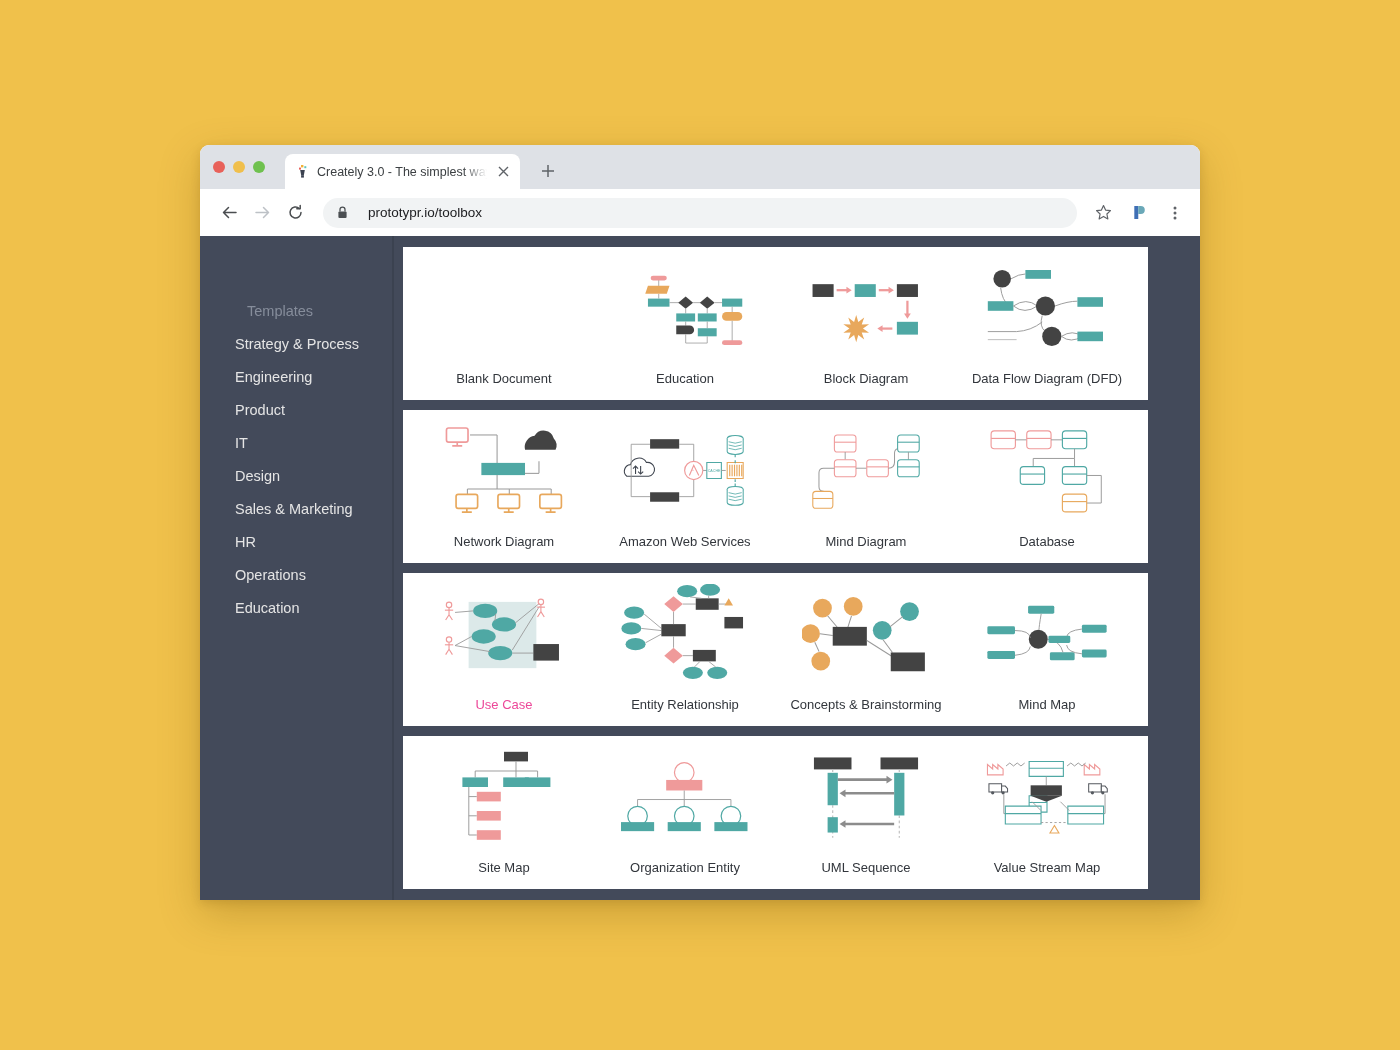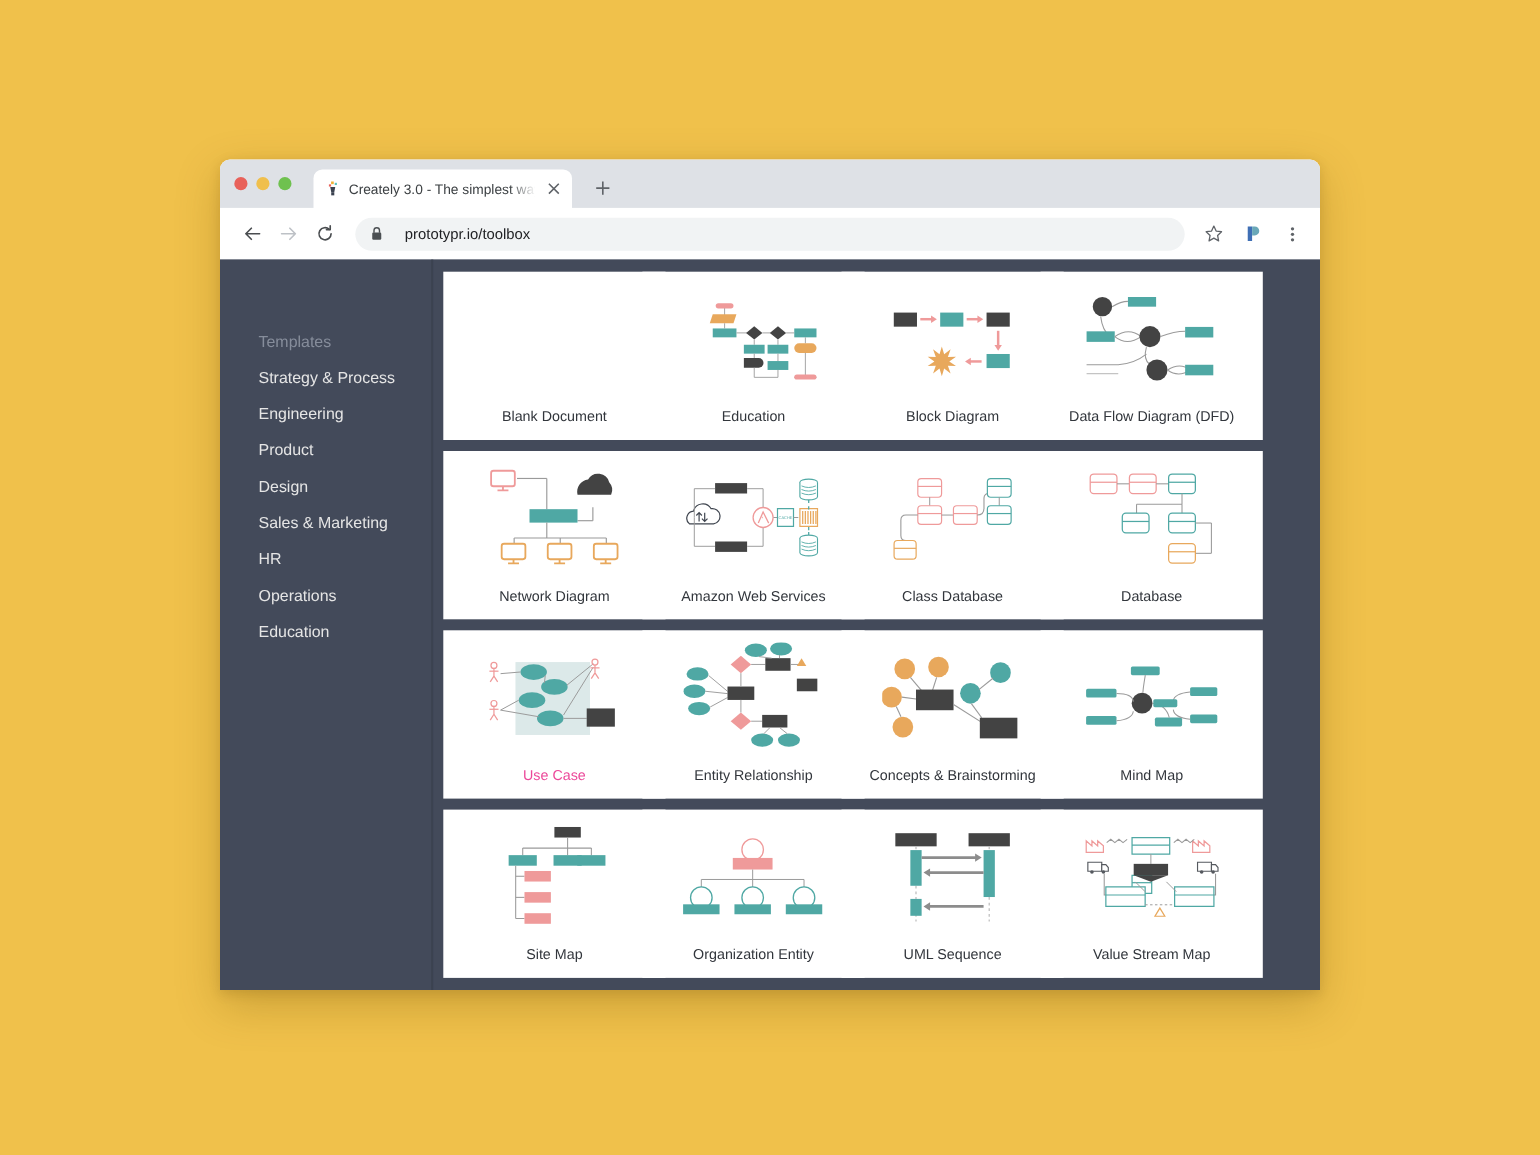--- a/index.html
+++ b/index.html
@@ -123,21 +123,21 @@
     border-right: 2px solid #3b4250;
   }
   .side-item {
     font-size: 14.5px;
     color: #e5e5e5;
     padding: 0 0 0 35px;
     height: 33px;
     line-height: 33px;
     white-space: nowrap;
   }
-  .side-item.heading { color: #868d9b; }
+  .side-item.heading { color: #868d9b; margin-left: 12px; }
 
   .content {
     flex: 1;
     background: #434a5a;
     padding: 11px 0 0 9px;
     overflow: hidden;
   }
   .grid {
     display: grid;
     grid-template-columns: repeat(4, 171px);
@@ -258,20 +258,21 @@
     </div>
   </div>
 
   <div class="app">
 
     <nav class="sidebar">
       <div class="side-item heading">Templates</div>
       <div class="side-item">Strategy &amp; Process</div>
       <div class="side-item">Engineering</div>
       <div class="side-item">Product</div>
+      <div class="side-item">IT</div>
       <div class="side-item">Design</div>
       <div class="side-item">Sales &amp; Marketing</div>
       <div class="side-item">HR</div>
       <div class="side-item">Operations</div>
       <div class="side-item">Education</div>
     </nav>
 
     <main class="content">
       <div class="grid" id="template-grid">
           <div class="card">
@@ -452,21 +453,21 @@
                   <path d="M124 21.240000000000002 h28" stroke="#4fa8a4" stroke-width="1.4"></path>
                   <path d="M138 34 L138 44" stroke="#9a9a9a" stroke-width="1.2" fill="none"></path>
                   <rect x="124" y="44" width="28" height="22" rx="4" fill="#fff" stroke="#4fa8a4" stroke-width="1.4"></rect>
                   <path d="M124 53.24 h28" stroke="#4fa8a4" stroke-width="1.4"></path>
                   <path d="M42 55 h-14 q-6 0 -6 6 v18 q0 6 6 6" stroke="#9a9a9a" stroke-width="1.3" fill="none"></path>
                   <rect x="14" y="85" width="26" height="22" rx="4" fill="#fff" stroke="#e8a85c" stroke-width="1.4"></rect>
                   <path d="M14 94.24 h26" stroke="#e8a85c" stroke-width="1.4"></path>
                 </svg>
               </div>
             </div>
-            <div class="card-label">Class Database</div>
+            <div class="card-label">Mind Diagram</div>
           </div>
           <div class="card">
             <div class="thumb">
               <div style="transform:scale(0.810126582278481);">
                 <svg width="158" height="114" viewBox="0 0 158 114">
                   <rect x="10" y="10" width="30" height="22" rx="4" fill="#fff" stroke="#ef9a9a" stroke-width="1.4"></rect>
                   <path d="M10 19.240000000000002 h30" stroke="#ef9a9a" stroke-width="1.4"></path>
                   <path d="M40 21 L54 21" stroke="#9a9a9a" stroke-width="1.2" fill="none"></path>
                   <rect x="54" y="10" width="30" height="22" rx="4" fill="#fff" stroke="#ef9a9a" stroke-width="1.4"></rect>
                   <path d="M54 19.240000000000002 h30" stroke="#ef9a9a" stroke-width="1.4"></path>

